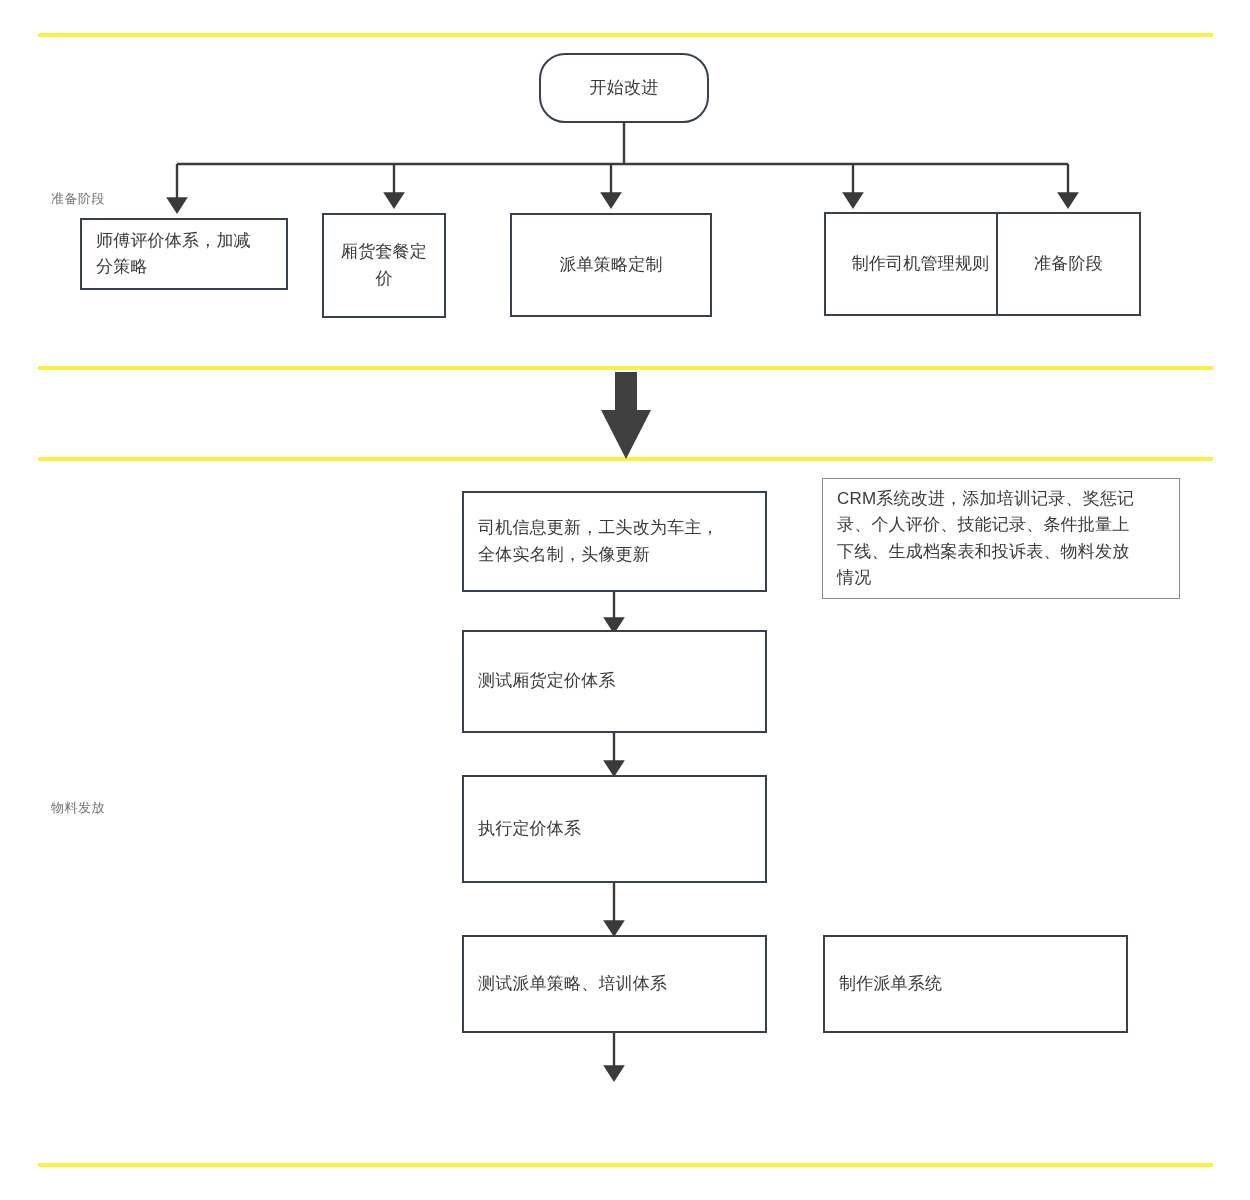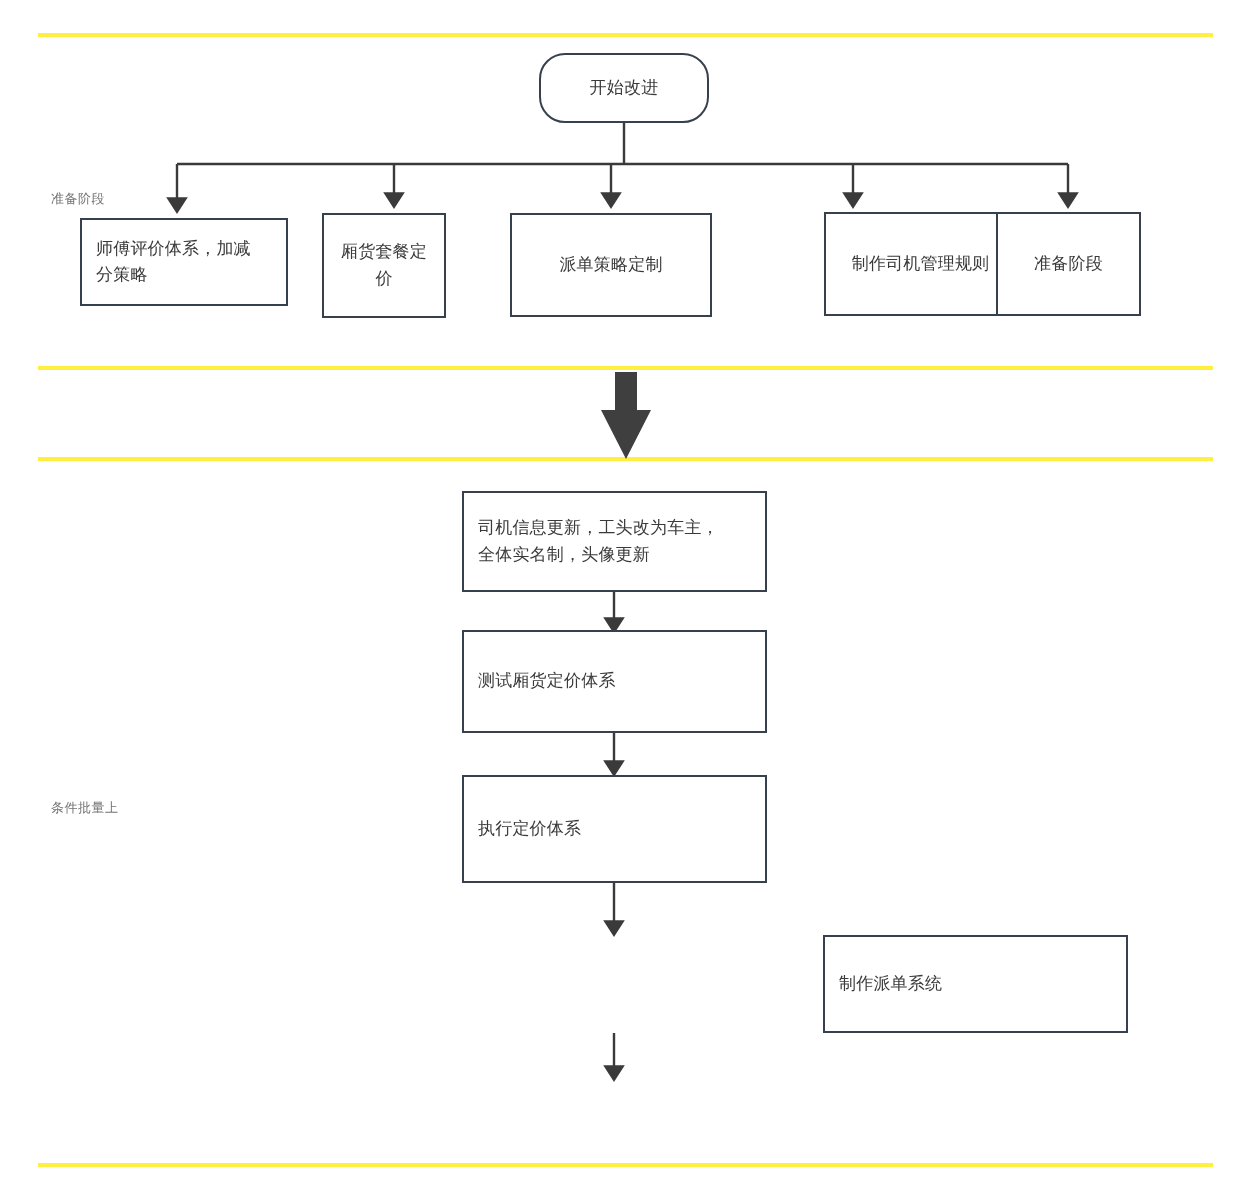--- a/index.html
+++ b/index.html
@@ -100,27 +100,27 @@
       <path d="M614,883 L614,928" marker-end="url(#arw)"></path>
       <path d="M614,1033 L614,1073" marker-end="url(#arw)"></path>
     </g>
 
     <g>
       <path d="M615,372 L637,372 L637,410 L651,410 L626,459 L601,410 L615,410 Z" fill="#3f3f3f"></path>
     </g>
   </svg>
 
   <div class="phase-label" style="left:51px; top:190px;">准备阶段</div>
-  <div class="phase-label" style="left:51px; top:799px;">条件批量上</div>
+  <div class="phase-label" style="left:51px; top:799px;">物料发放</div>
 
   <div class="node start center" style="left:539px; top:53px; width:170px; height:70px;">
     <span class="txt">开始改进</span>
   </div>
 
-  <div class="node left" style="left:80px; top:218px; width:208px; height:88px;">
+  <div class="node left" style="left:80px; top:218px; width:208px; height:72px;">
     <span class="txt">师傅评价体系，加减
 分策略</span>
   </div>
   <div class="node center" style="left:322px; top:213px; width:124px; height:105px;">
     <span class="txt">厢货套餐定价</span>
   </div>
   <div class="node center" style="left:510px; top:213px; width:202px; height:104px;">
     <span class="txt">派单策略定制</span>
   </div>
   <div class="node center" style="left:780px; top:212px; width:193px; height:104px;margin-left:44px;">
@@ -133,18 +133,27 @@
   <div class="node left" style="left:462px; top:630px; width:305px; height:103px;">
     <span class="txt">测试厢货定价体系</span>
   </div>
   <div class="node left" style="left:462px; top:491px; width:305px; height:101px;">
     <span class="txt">司机信息更新，工头改为车主，
 全体实名制，头像更新</span>
   </div>
   <div class="node left" style="left:462px; top:775px; width:305px; height:108px;align-items:center;">
     <span class="txt">执行定价体系</span>
   </div>
+  <div class="node left" style="left:462px; top:935px; width:305px; height:98px;">
+    <span class="txt">测试派单策略、培训体系</span>
+  </div>
 
+  <div class="node left thin" style="left:822px; top:478px; width:358px; height:121px;">
+    <span class="txt">CRM系统改进，添加培训记录、奖惩记
+录、个人评价、技能记录、条件批量上
+下线、生成档案表和投诉表、物料发放
+情况</span>
+  </div>
   <div class="node left" style="left:823px; top:935px; width:305px; height:98px;">
     <span class="txt">制作派单系统</span>
   </div>
 
 </div>
 
 </body></html>

